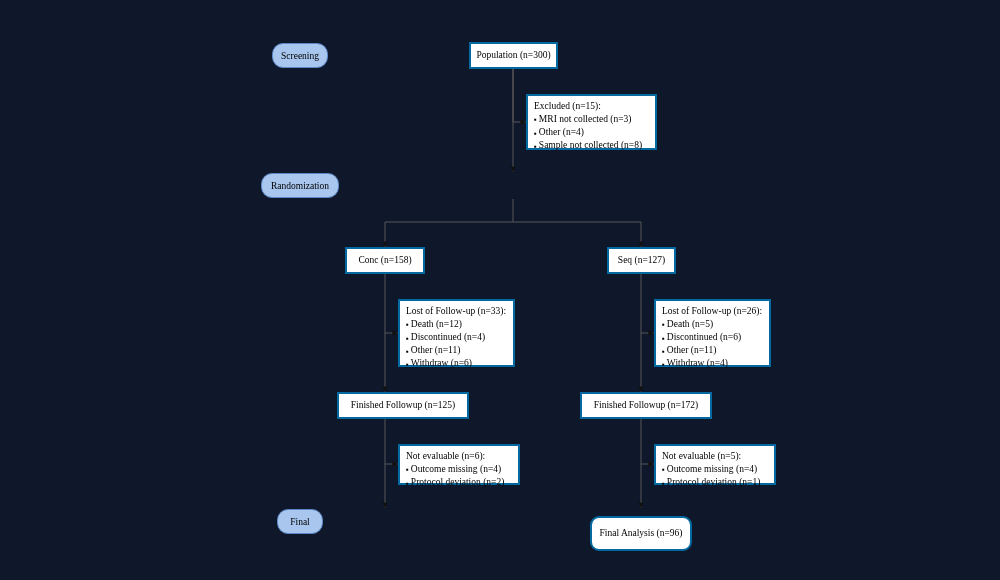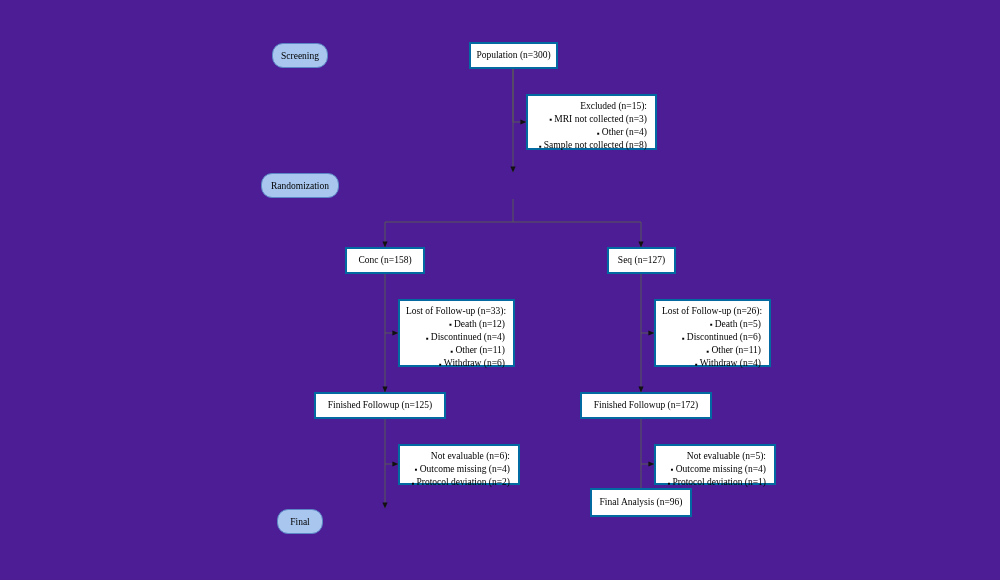--- a/index.html
+++ b/index.html
@@ -10,22 +10,21 @@
   body {
     width: 1000px;
     height: 580px;
     font-family: "Liberation Serif", "DejaVu Serif", serif;
     overflow: hidden;
   }
   #diagram {
     position: relative;
     width: 1000px;
     height: 580px;
-    background: #4c1d95;
-    text-align: right;
+    background: #0f172a;
   }
   svg.flow-canvas {
     position: absolute;
     top: 0;
     left: 0;
     width: 1000px;
     height: 580px;
   }
   .node-box {
     position: absolute;
@@ -147,36 +146,36 @@
   </div>
 
   <div class="node-box listbox" style="left:654px; top:299px; width:117px; height:68px;">
     <span class="list-title">Lost of Follow-up (n=26):</span>
     <span class="list-item"><span class="bullet">▪</span><span>Death (n=5)</span></span>
     <span class="list-item"><span class="bullet">▪</span><span>Discontinued (n=6)</span></span>
     <span class="list-item"><span class="bullet">▪</span><span>Other (n=11)</span></span>
     <span class="list-item"><span class="bullet">▪</span><span>Withdraw (n=4)</span></span>
   </div>
 
-  <div class="node-box centered" style="left:314px; top:392px; width:132px; height:27px;">
+  <div class="node-box centered" style="left:337px; top:392px; width:132px; height:27px;">
     <span>Finished Followup (n=125)</span>
   </div>
   <div class="node-box centered" style="left:580px; top:392px; width:132px; height:27px;">
     <span>Finished Followup (n=172)</span>
   </div>
 
   <div class="node-box listbox" style="left:398px; top:444px; width:122px; height:41px;">
     <span class="list-title">Not evaluable (n=6):</span>
     <span class="list-item"><span class="bullet">▪</span><span>Outcome missing (n=4)</span></span>
     <span class="list-item"><span class="bullet">▪</span><span>Protocol deviation (n=2)</span></span>
   </div>
 
   <div class="node-box listbox" style="left:654px; top:444px; width:122px; height:41px;">
     <span class="list-title">Not evaluable (n=5):</span>
     <span class="list-item"><span class="bullet">▪</span><span>Outcome missing (n=4)</span></span>
     <span class="list-item"><span class="bullet">▪</span><span>Protocol deviation (n=1)</span></span>
   </div>
 
-  <div class="node-box centered" style="left:590px; top:488px; width:102px; height:29px;">
+  <div class="node-box centered" style="left:590px; top:516px; width:102px; height:35px;border-radius:9px;">
     <span>Final Analysis (n=96)</span>
   </div>
 
 </div>
 
 </body></html>

